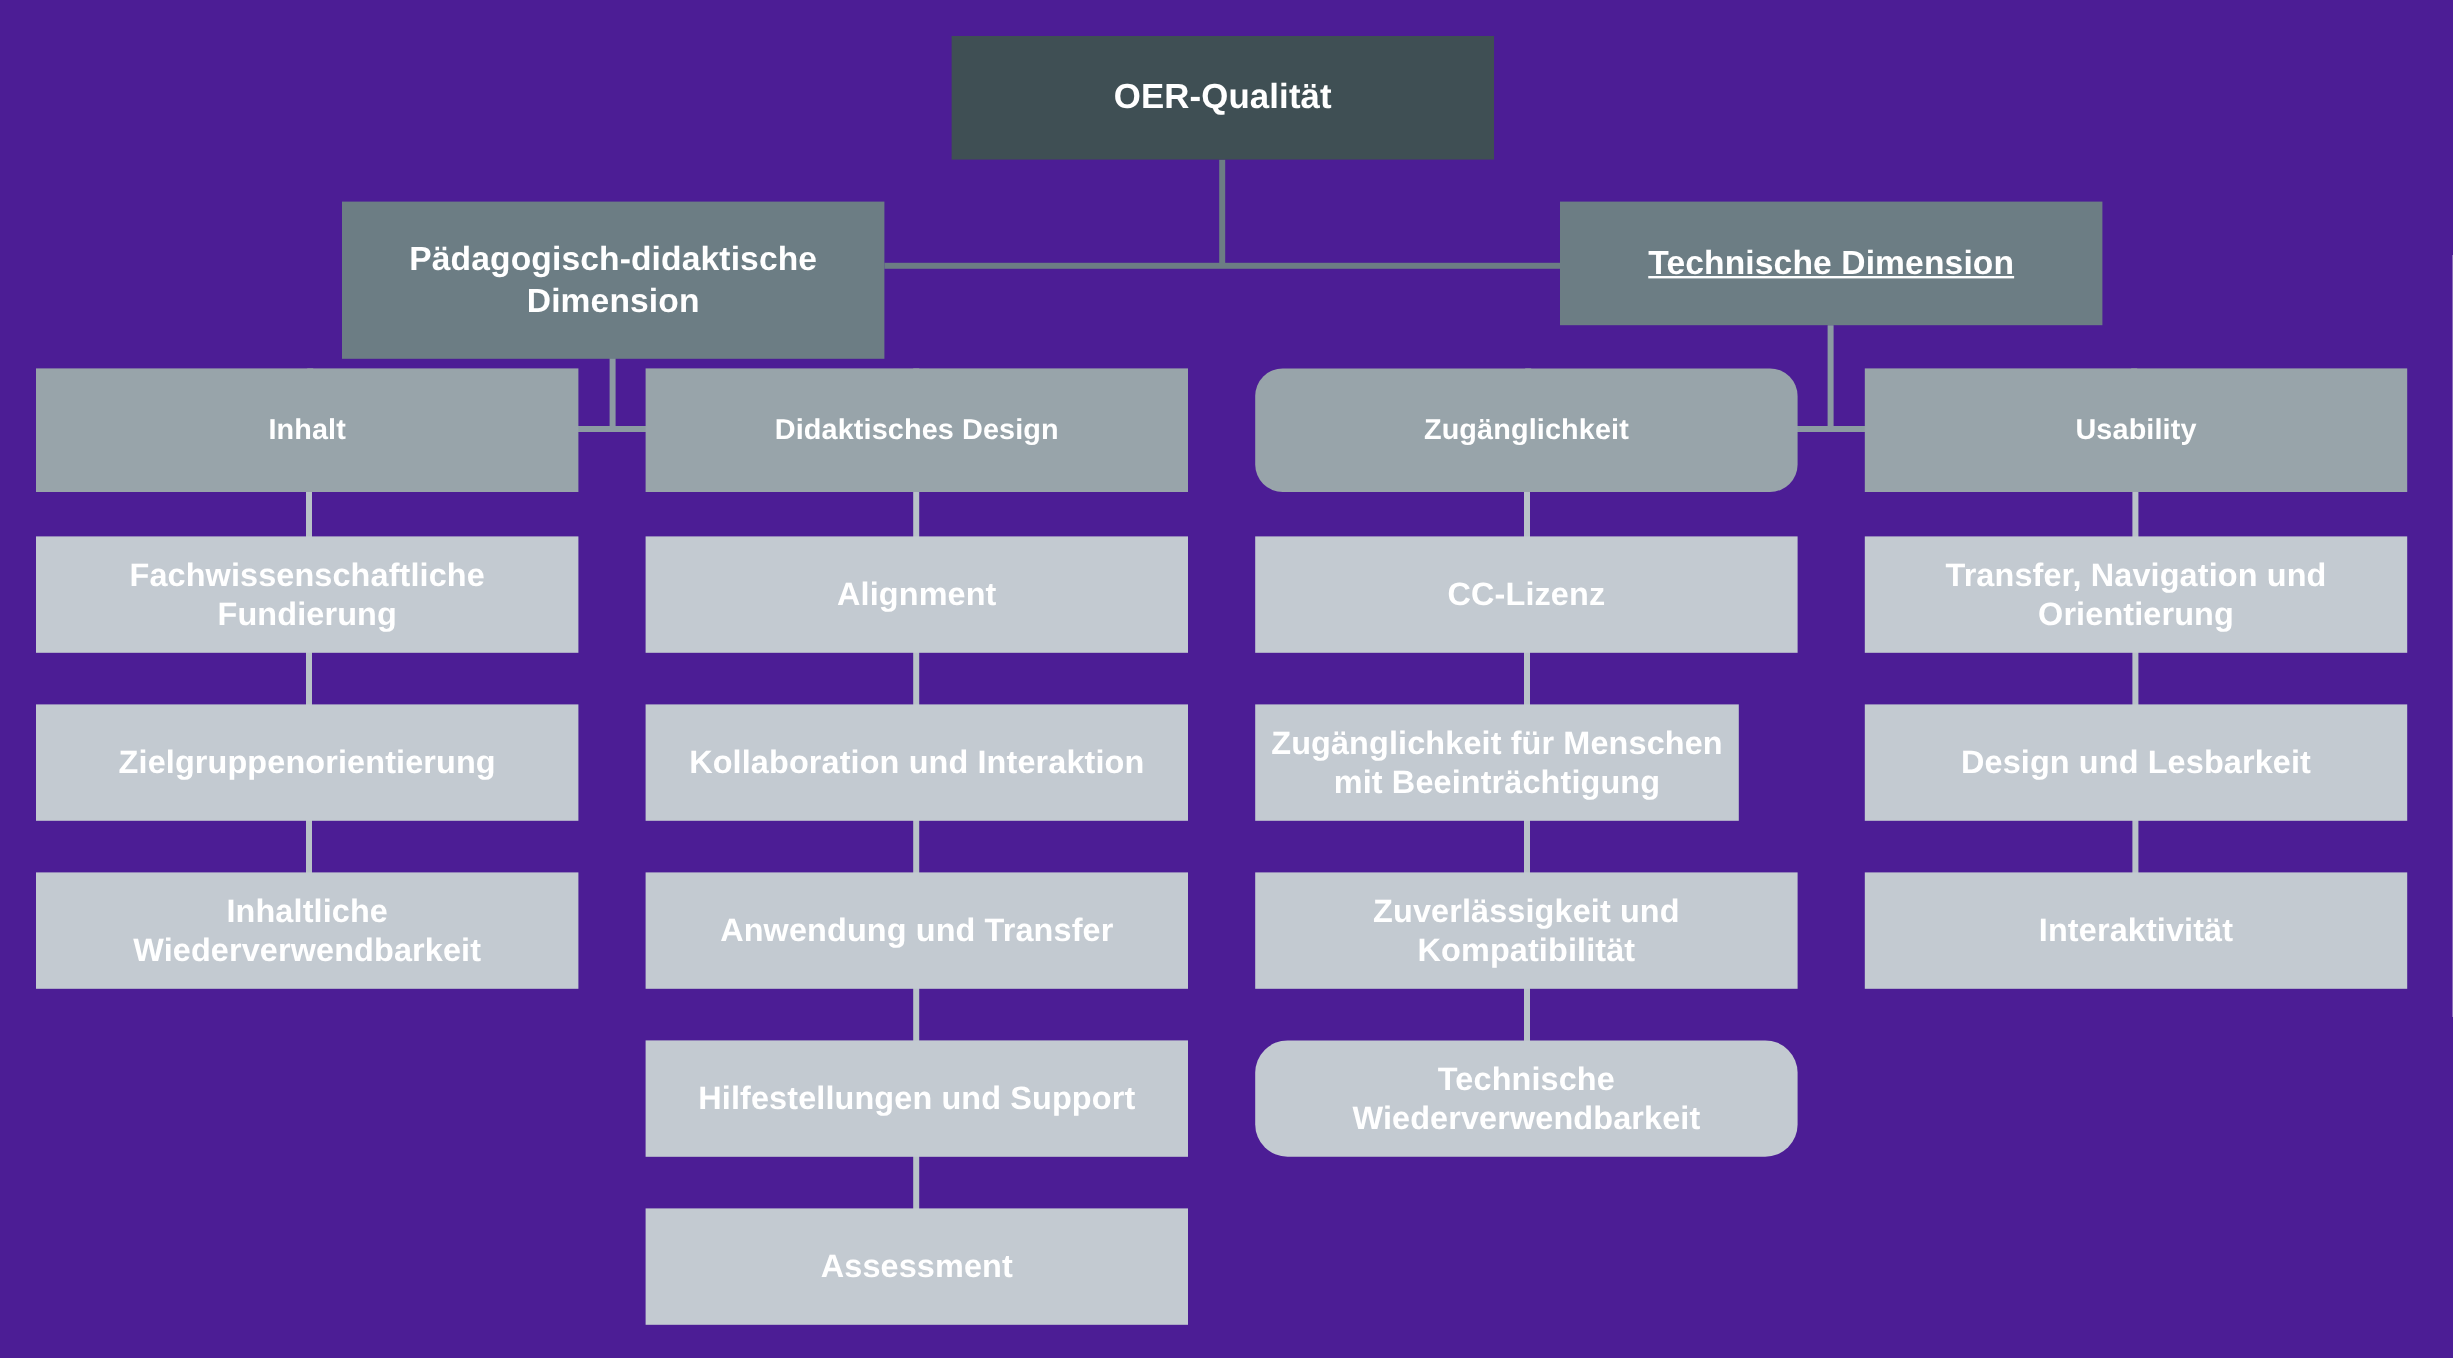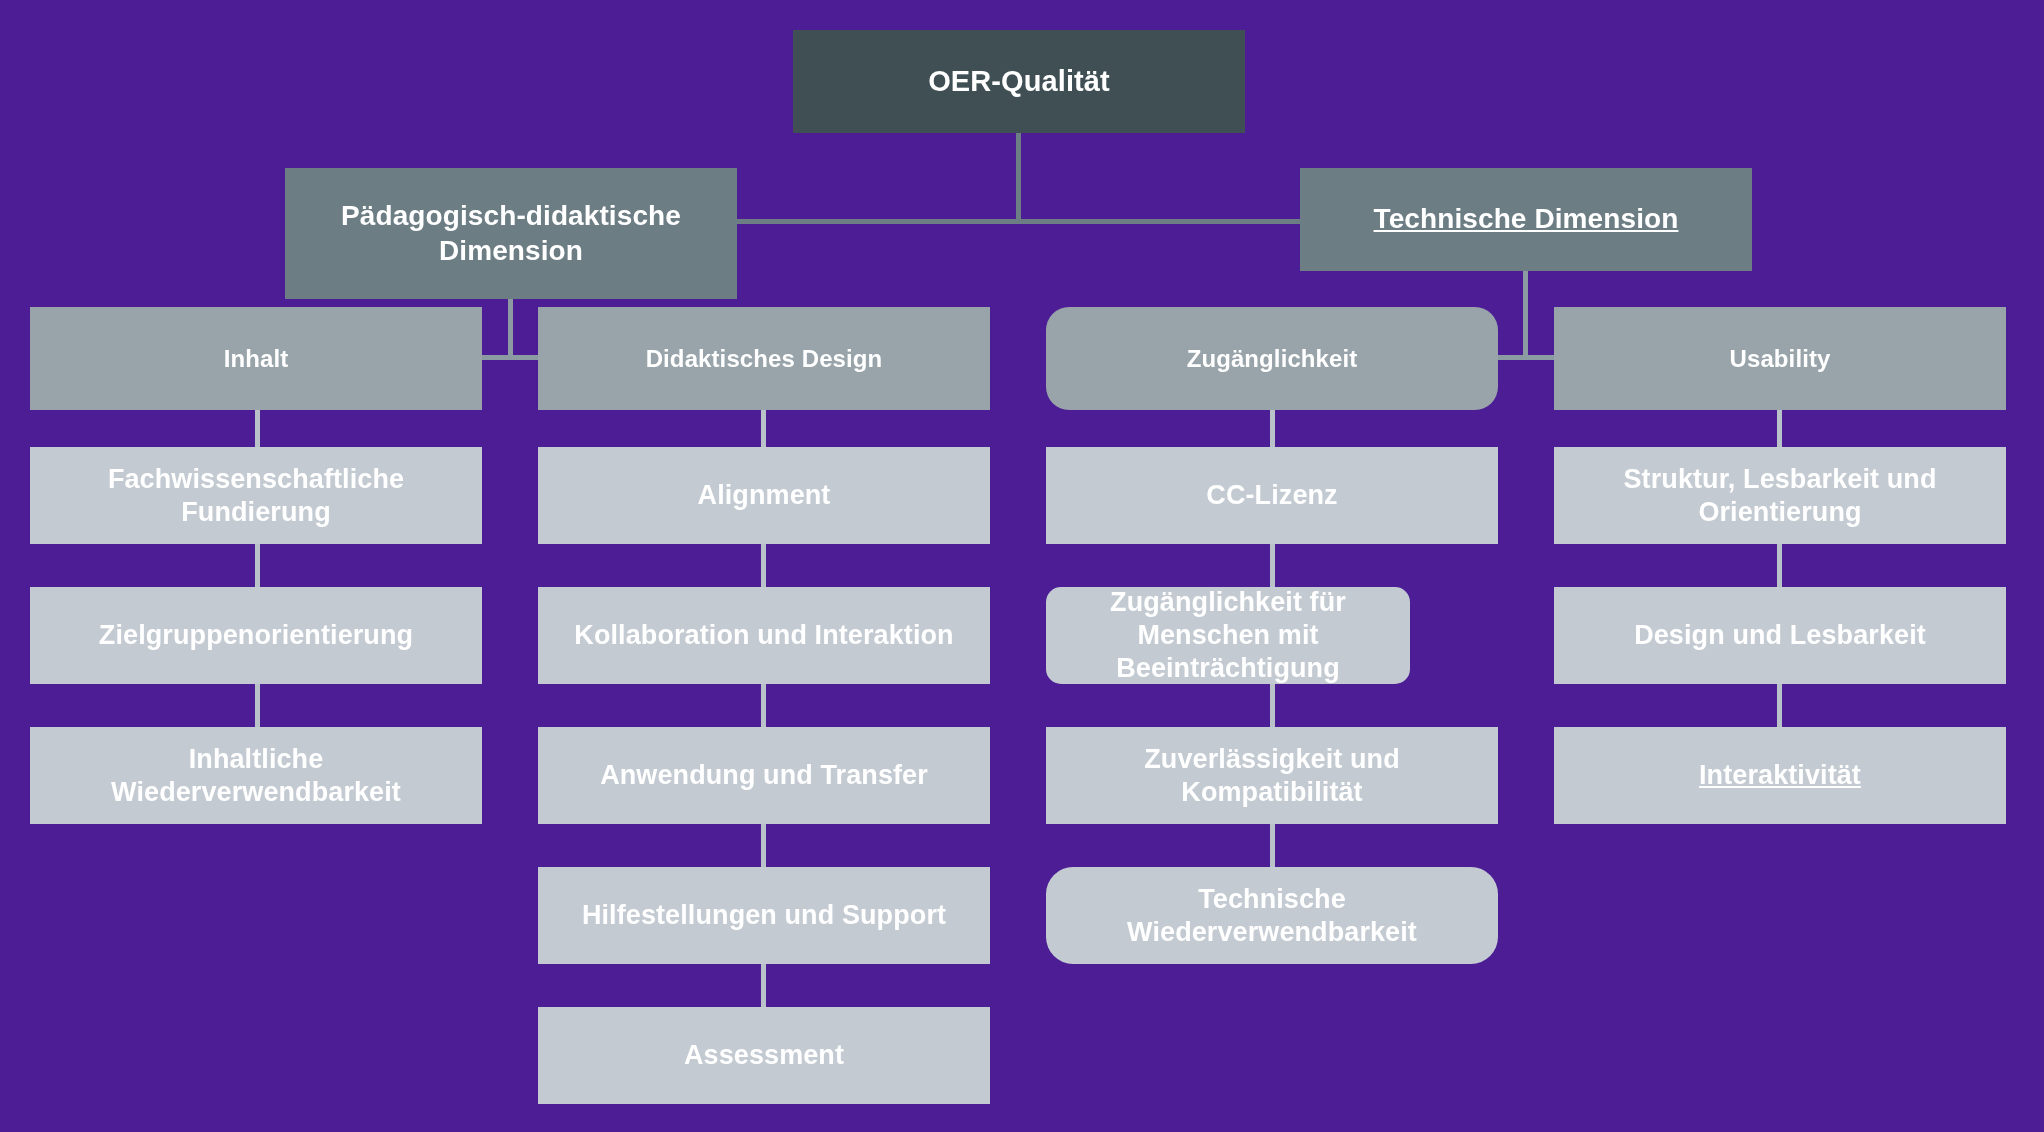--- a/index.html
+++ b/index.html
@@ -133,33 +133,33 @@
   <div class="node lvl-leaf" style="left:538px; top:867px; width:452px; height:97px;">
     <span>Hilfestellungen und Support</span>
   </div>
   <div class="node lvl-leaf" style="left:538px; top:1007px; width:452px; height:97px;">
     <span>Assessment</span>
   </div>
 
   <div class="node lvl-leaf" style="left:1046px; top:447px; width:452px; height:97px;text-align:right;">
     <span>CC-Lizenz</span>
   </div>
-  <div class="node lvl-leaf" style="left:1046px; top:587px; width:364px; height:97px;border-radius:15px;">
+  <div class="node lvl-leaf" style="left:1046px; top:587px; width:403px; height:97px;">
     <span>Zugänglichkeit für Menschen mit Beeinträchtigung</span>
   </div>
   <div class="node lvl-leaf" style="left:1046px; top:727px; width:452px; height:97px;">
     <span>Zuverlässigkeit und Kompatibilität</span>
   </div>
   <div class="node lvl-leaf" style="left:1046px; top:867px; width:452px; height:97px;border-radius:27px;">
     <span>Technische Wiederverwendbarkeit</span>
   </div>
 
   <div class="node lvl-leaf" style="left:1554px; top:447px; width:452px; height:97px;">
-    <span>Struktur, Lesbarkeit und Orientierung</span>
+    <span>Transfer, Navigation und Orientierung</span>
   </div>
   <div class="node lvl-leaf" style="left:1554px; top:587px; width:452px; height:97px;">
     <span>Design und Lesbarkeit</span>
   </div>
-  <div class="node lvl-leaf" style="left:1554px; top:727px; width:452px; height:97px;text-decoration:underline;">
+  <div class="node lvl-leaf" style="left:1554px; top:727px; width:452px; height:97px;">
     <span>Interaktivität</span>
   </div>
 
 </div>
 
 </body></html>

